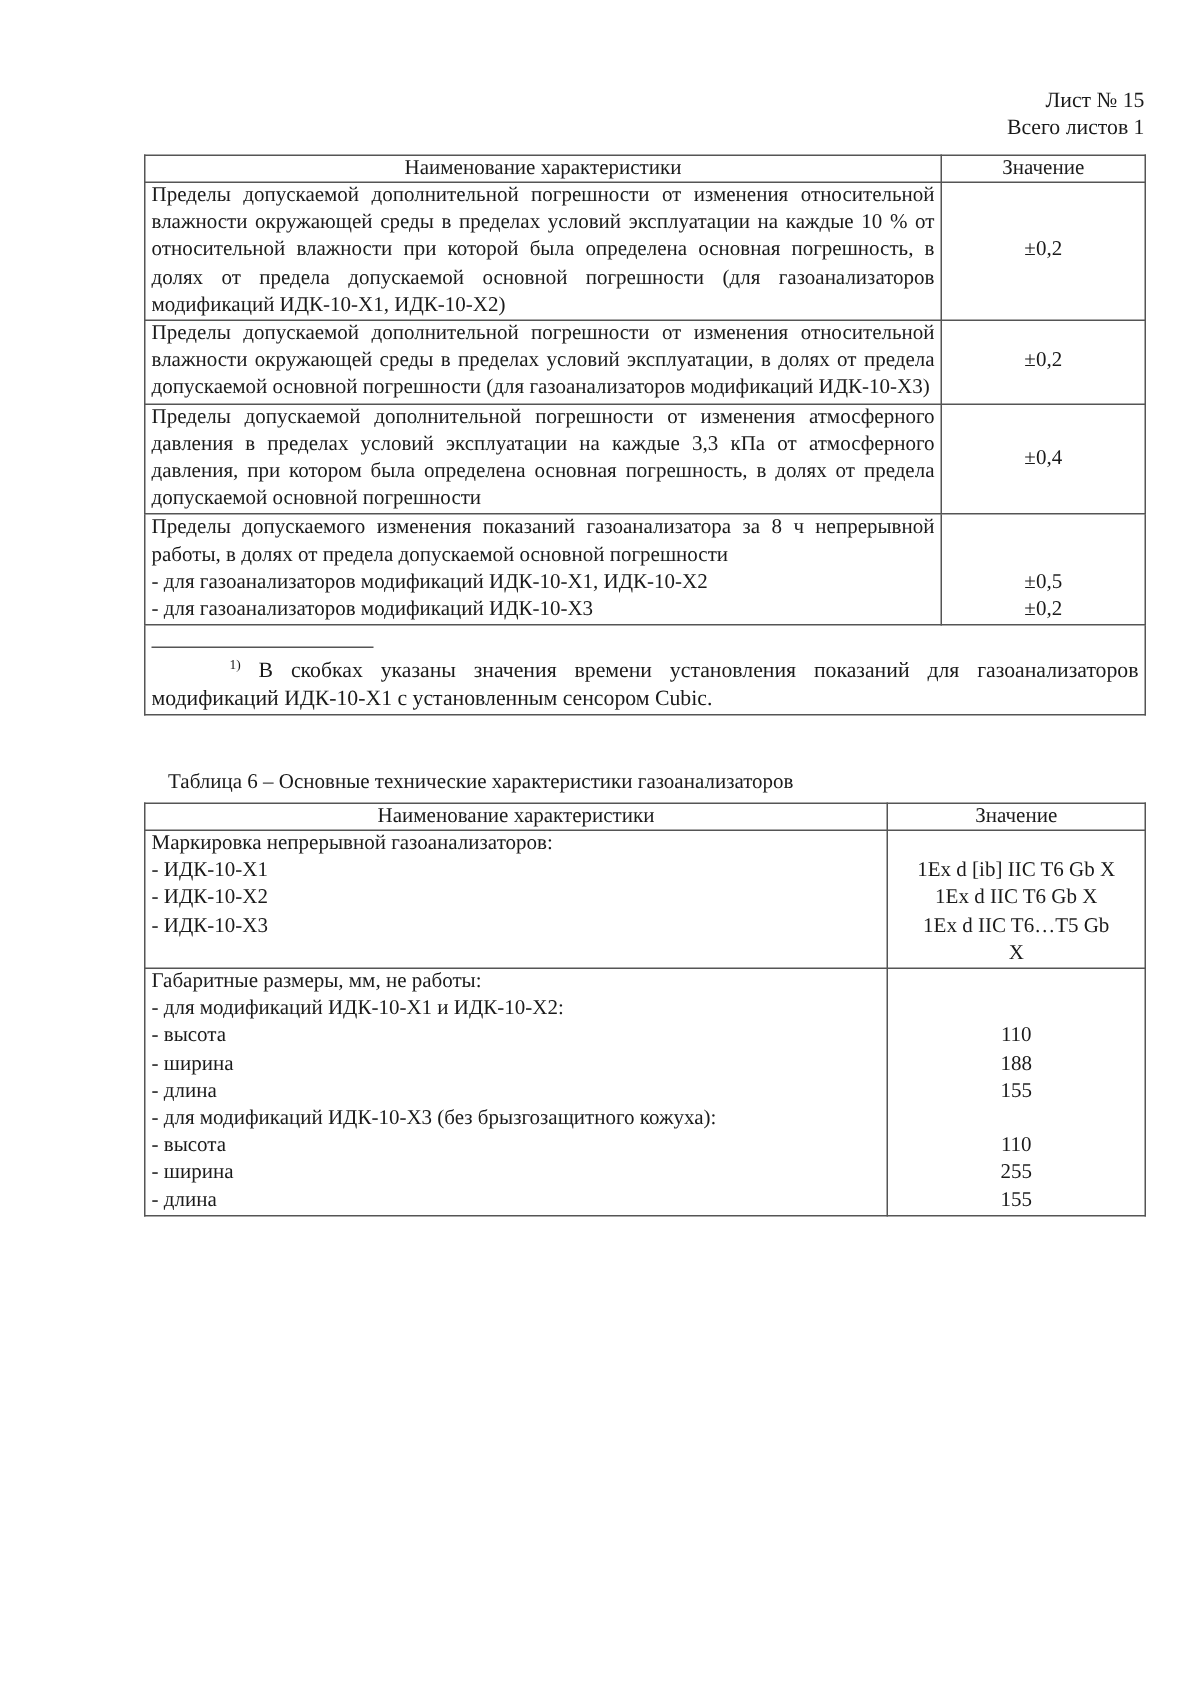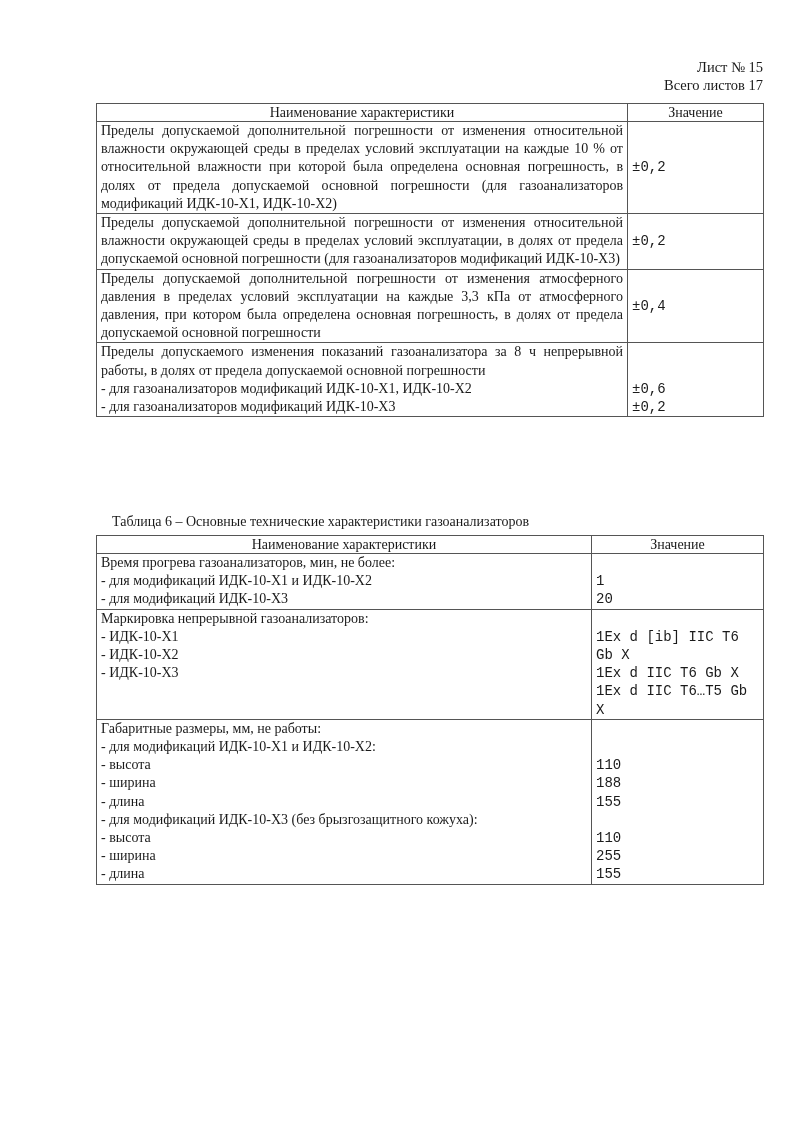--- a/index.html
+++ b/index.html
@@ -2,41 +2,41 @@
 <html><head>
 <meta charset="utf-8">
 <style>
   html, body { margin: 0; padding: 0; background: #ffffff; }
   body { width: 800px; height: 1131px; position: relative; overflow: hidden;
          font-family: "Liberation Serif", "DejaVu Serif", serif; color: #1a1a1a; font-size: 14px; }
   .sheet-info { position: absolute; right: 37px; top: 58px; text-align: right; line-height: 18px; font-size: 14.5px; }
   table { border-collapse: collapse; position: absolute; table-layout: fixed; }
   td, th { border: 1px solid #555; padding: 0 4px; vertical-align: top; font-weight: normal; line-height: 18.2px; font-size: 14px; }
   th { text-align: center; line-height: 17px; margin-top: 10px; }
-  .val { text-align: left; vertical-align: middle; font-family: Liberation Mono, monospace; }
+  .val { text-align: center; vertical-align: middle; }
   .val.top { vertical-align: top; }
   .just { text-align: justify; }
   .t1 { left: 96px; top: 103px; width: 667px; }
   .t1 col.c1 { width: 531px; }
   .t1 col.c2 { width: 136px; }
   .t2 { left: 96px; top: 535px; width: 667px; }
   .t2 col.c1 { width: 495px; }
   .t2 col.c2 { width: 172px; }
   .footrule { display: block; width: 148px; border-top: 1px solid #555; margin-top: 14px; margin-bottom: 2px; }
   .fn { text-indent: 52px; text-align: justify; line-height: 19px; font-size: 14.5px; }
   .fn sup { font-size: 9px; vertical-align: 5px; }
   .caption { position: absolute; left: 96px; top: 513px; font-size: 14px; line-height: 18px; margin-left: 16px; }
   .vline { display: block; }
 </style>
 </head>
 <body>
 
 <div class="sheet-info">
   <div>Лист № 15</div>
-  <div>Всего листов 17</div>
+  <div>Всего листов 1</div>
 </div>
 
 <table class="t1">
   <colgroup>
       <col class="c1">
       <col class="c2">
     </colgroup>
   <tbody>
       <tr>
     <th>Наименование характеристики</th>
@@ -55,50 +55,44 @@
     <td class="val">±0,4</td>
   </tr>
   <tr>
     <td>
       <span class="vline just" style="display:block">Пределы допускаемого изменения показаний газоанализатора за 8 ч непрерывной работы, в долях от предела допускаемой основной погрешности</span>
       <span class="vline">- для газоанализаторов модификаций ИДК-10-Х1, ИДК-10-Х2</span>
       <span class="vline">- для газоанализаторов модификаций ИДК-10-Х3</span>
     </td>
     <td class="val top">
       <span class="vline" style="height:36.4px"></span>
-      <span class="vline">±0,6</span>
+      <span class="vline">±0,5</span>
       <span class="vline">±0,2</span>
+    </td>
+  </tr>
+  <tr>
+    <td colspan="2">
+      <span class="footrule"></span>
+      <div class="fn"><sup>1)</sup> <span>В скобках указаны значения времени установления показаний для газоанализаторов модификаций ИДК-10-Х1 с установленным сенсором Cubic.</span></div>
     </td>
   </tr>
 </tbody>
   </table>
 
 <div class="caption">Таблица 6 – Основные технические характеристики газоанализаторов</div>
 
 <table class="t2">
   <colgroup>
       <col class="c1">
       <col class="c2">
     </colgroup>
   <tbody>
       <tr>
     <th>Наименование характеристики</th>
     <th>Значение</th>
-  </tr>
-  <tr>
-    <td>
-      <span class="vline">Время прогрева газоанализаторов, мин, не более:</span>
-      <span class="vline">- для модификаций ИДК-10-Х1 и ИДК-10-Х2</span>
-      <span class="vline">- для модификаций ИДК-10-Х3</span>
-    </td>
-    <td class="val top">
-      <span class="vline" style="height:18.2px"></span>
-      <span class="vline">1</span>
-      <span class="vline">20</span>
-    </td>
   </tr>
   <tr>
     <td>
       <span class="vline">Маркировка непрерывной газоанализаторов:</span>
       <span class="vline">- ИДК-10-Х1</span>
       <span class="vline">- ИДК-10-Х2</span>
       <span class="vline">- ИДК-10-Х3</span>
       <span class="vline" style="height:18.2px"></span>
     </td>
     <td class="val top">

